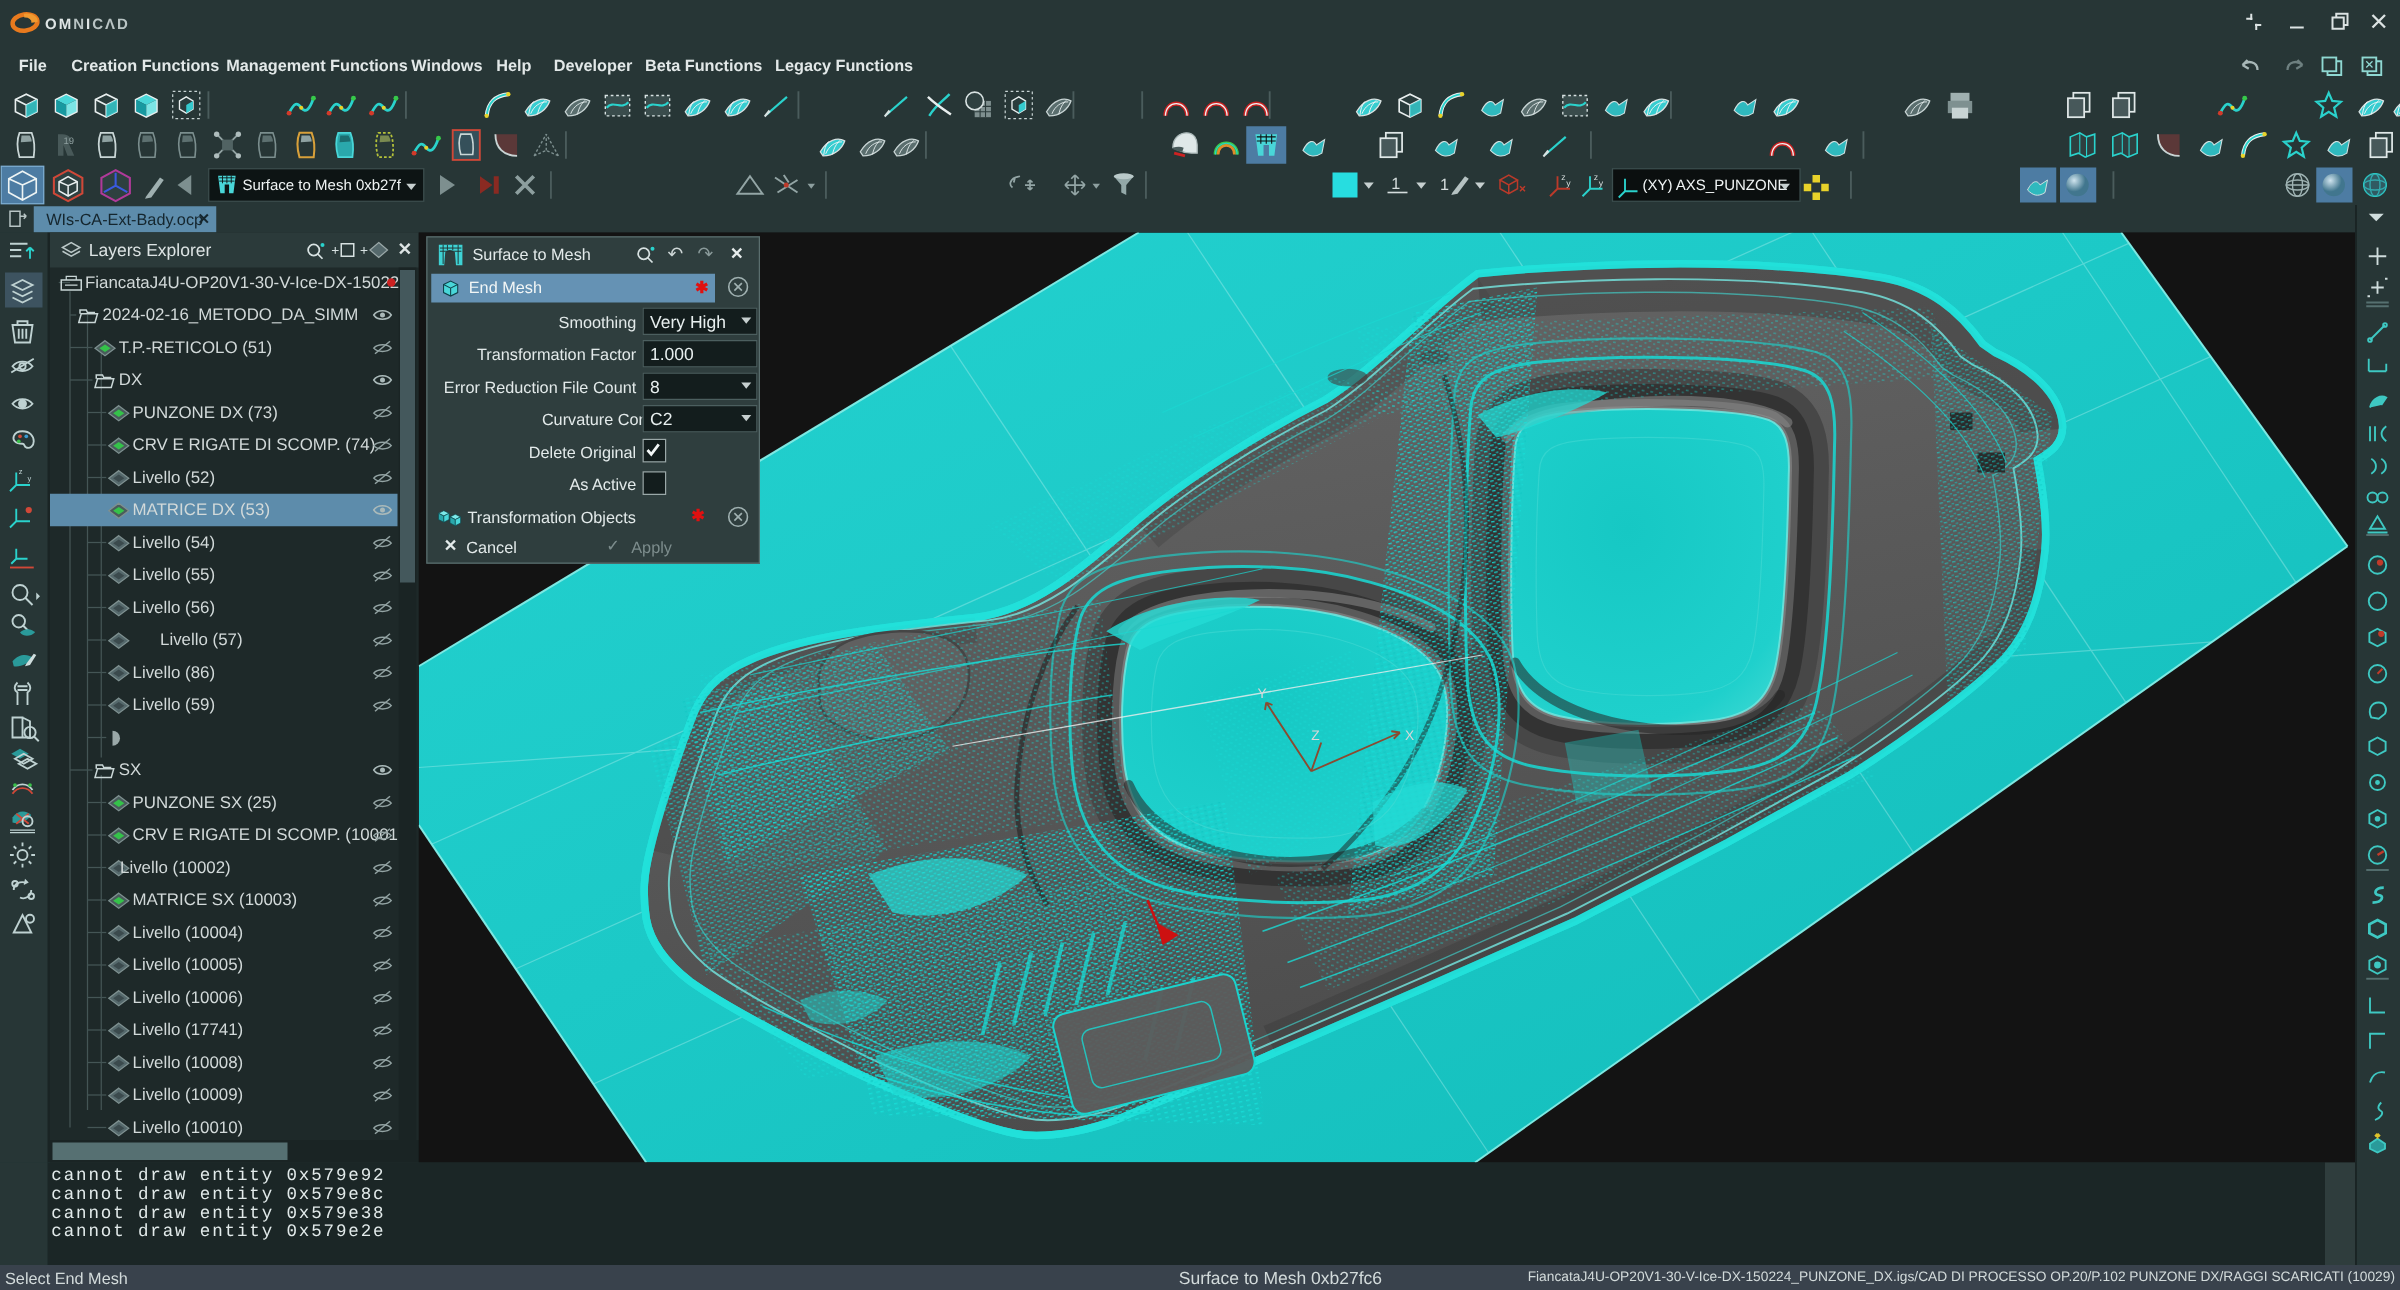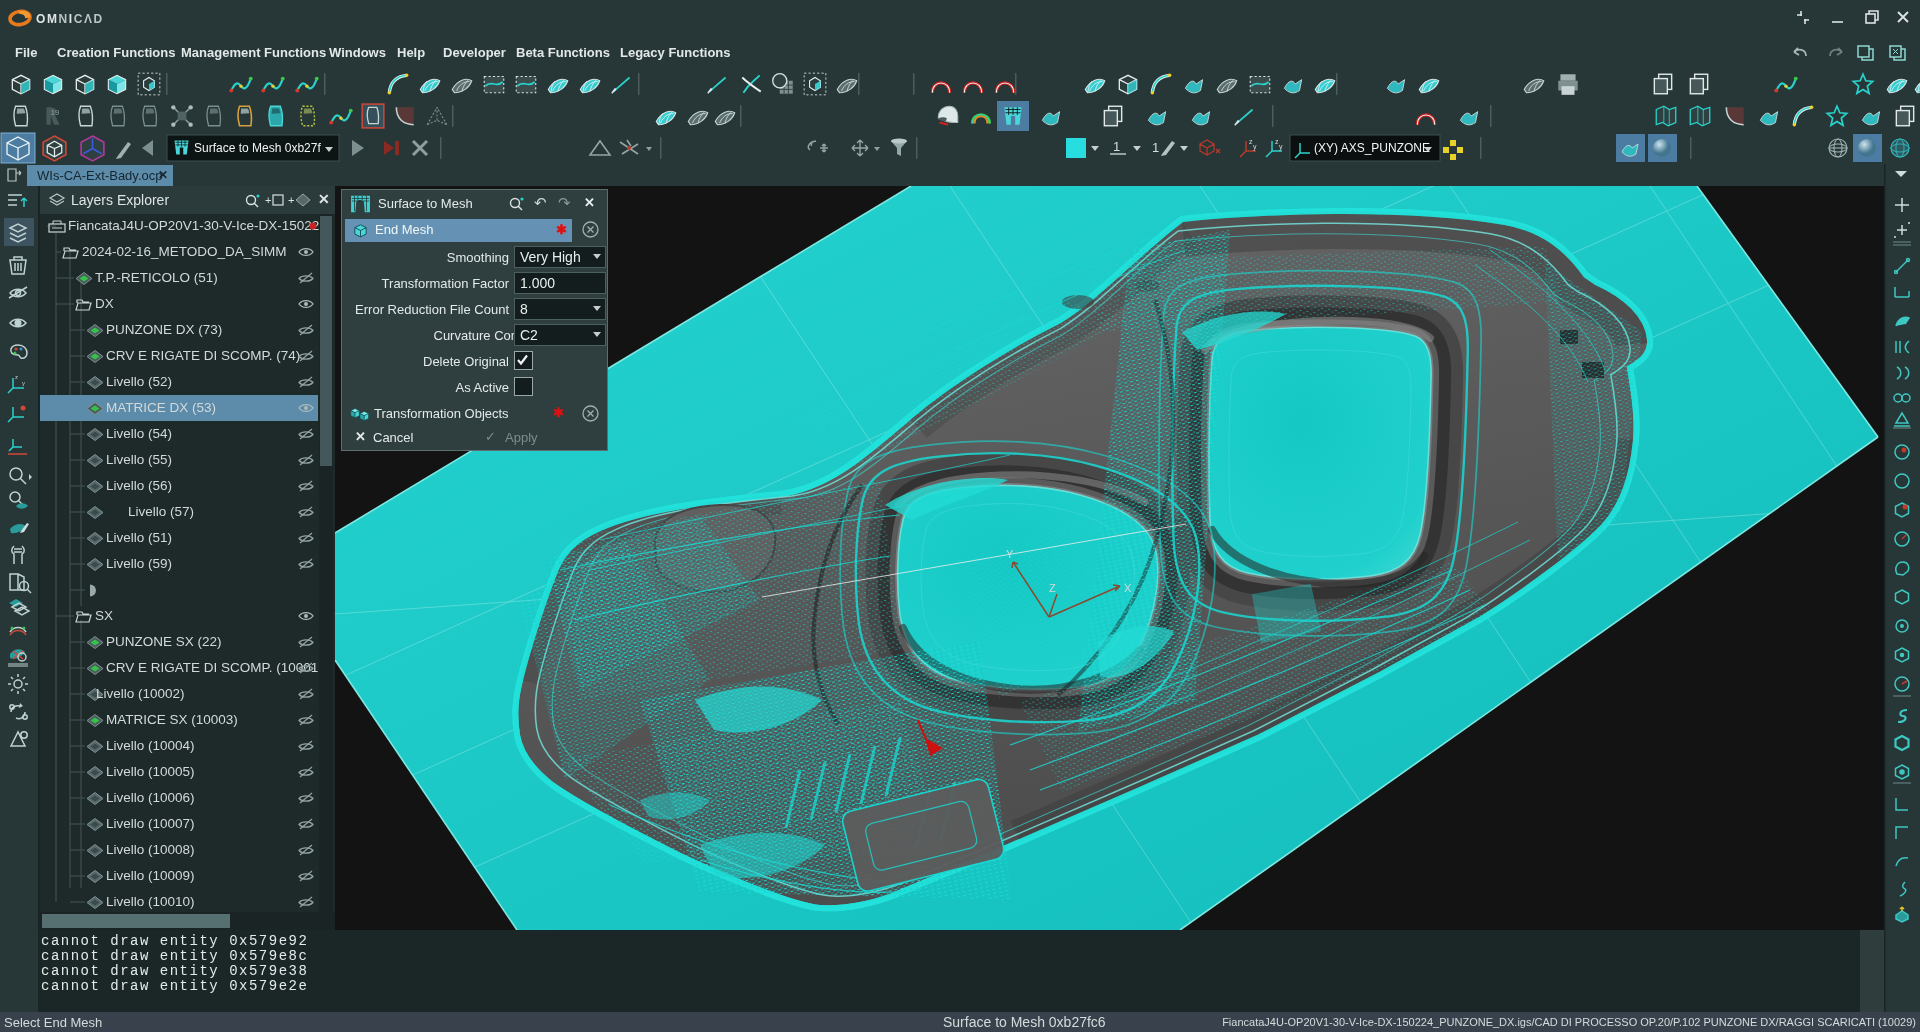--- a/index.html
+++ b/index.html
@@ -758,21 +758,21 @@
         </svg>
       </span>
     </div>
 <div class="trow" style="top:339px">
       <span style="position:absolute;left:46px;top:6px;">
         <svg width="18" height="15" viewBox="0 0 18 15">
           <path d="M9 1.5 L17 7.5 L9 13.5 L1 7.5Z" fill="#55696c" stroke="#7e9090"></path>
           <path d="M9 4.5 L13.5 7.5 L9 10.5 L4.5 7.5Z" fill="#3b4a4d"></path>
         </svg>
       </span>
-      <span class="lbl" style="left:66px;">Livello (51)</span>
+      <span class="lbl" style="left:66px;">Livello (86)</span>
       <span style="position:absolute;left:258px;top:7px;">
         <svg width="16" height="12" viewBox="0 0 16 12">
           <path d="M1 6.5 C4 3 12 3 15 6.5 C12 10 4 10 1 6.5Z" fill="none" stroke="#93a3a3" stroke-width="1.2"></path>
           <path d="M2 11 L14 1" stroke="#93a3a3" stroke-width="1.2"></path>
         </svg>
       </span>
     </div>
 <div class="trow" style="top:365px">
       <span style="position:absolute;left:46px;top:6px;">
         <svg width="18" height="15" viewBox="0 0 18 15">
@@ -809,21 +809,21 @@
         </svg>
       </span>
     </div>
 <div class="trow" style="top:443px">
       <span style="position:absolute;left:46px;top:6px;">
         <svg width="18" height="15" viewBox="0 0 18 15">
           <path d="M9 1.5 L17 7.5 L9 13.5 L1 7.5Z" fill="#4a5c5c" stroke="#7e9090"></path>
           <path d="M9 4.5 L13.5 7.5 L9 10.5 L4.5 7.5Z" fill="#35c24a"></path>
         </svg>
       </span>
-      <span class="lbl" style="left:66px;">PUNZONE SX (22)</span>
+      <span class="lbl" style="left:66px;">PUNZONE SX (25)</span>
       <span style="position:absolute;left:258px;top:7px;">
         <svg width="16" height="12" viewBox="0 0 16 12">
           <path d="M1 6.5 C4 3 12 3 15 6.5 C12 10 4 10 1 6.5Z" fill="none" stroke="#93a3a3" stroke-width="1.2"></path>
           <path d="M2 11 L14 1" stroke="#93a3a3" stroke-width="1.2"></path>
         </svg>
       </span>
     </div>
 <div class="trow" style="top:469px">
       <span style="position:absolute;left:46px;top:6px;">
         <svg width="18" height="15" viewBox="0 0 18 15">
@@ -914,21 +914,21 @@
         </svg>
       </span>
     </div>
 <div class="trow" style="top:625px">
       <span style="position:absolute;left:46px;top:6px;">
         <svg width="18" height="15" viewBox="0 0 18 15">
           <path d="M9 1.5 L17 7.5 L9 13.5 L1 7.5Z" fill="#55696c" stroke="#7e9090"></path>
           <path d="M9 4.5 L13.5 7.5 L9 10.5 L4.5 7.5Z" fill="#3b4a4d"></path>
         </svg>
       </span>
-      <span class="lbl" style="left:66px;">Livello (10007)</span>
+      <span class="lbl" style="left:66px;">Livello (17741)</span>
       <span style="position:absolute;left:258px;top:7px;">
         <svg width="16" height="12" viewBox="0 0 16 12">
           <path d="M1 6.5 C4 3 12 3 15 6.5 C12 10 4 10 1 6.5Z" fill="none" stroke="#93a3a3" stroke-width="1.2"></path>
           <path d="M2 11 L14 1" stroke="#93a3a3" stroke-width="1.2"></path>
         </svg>
       </span>
     </div>
 <div class="trow" style="top:651px">
       <span style="position:absolute;left:46px;top:6px;">
         <svg width="18" height="15" viewBox="0 0 18 15">

